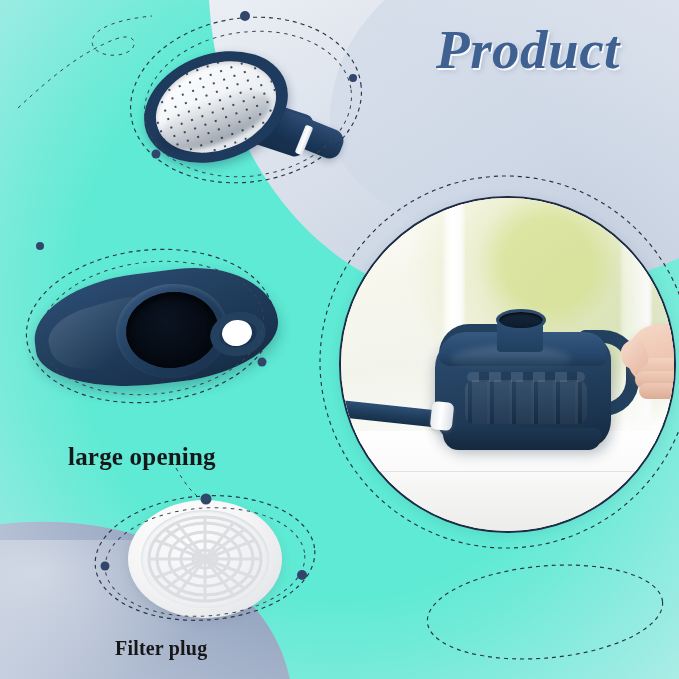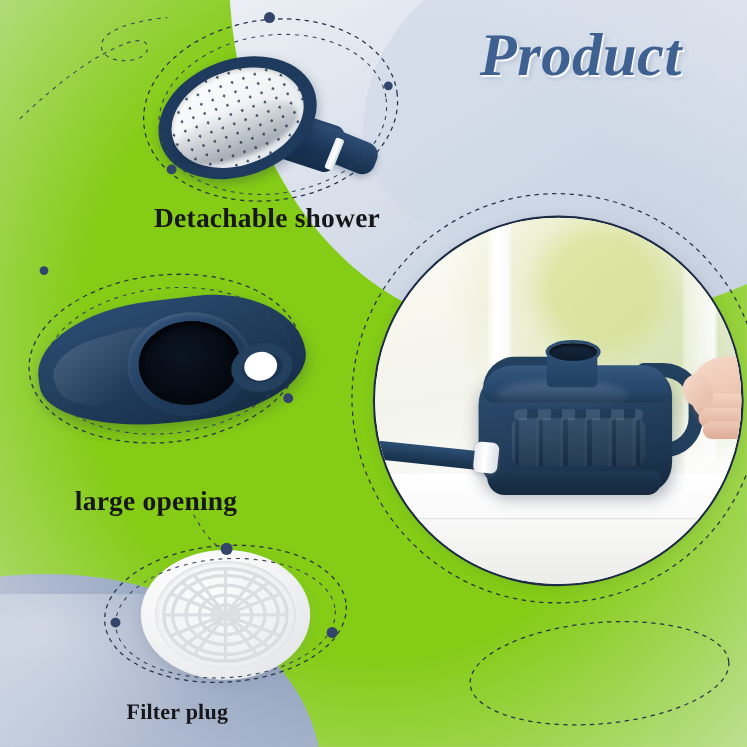--- a/index.html
+++ b/index.html
@@ -2,21 +2,21 @@
 <html><head>
 <meta charset="utf-8">
 <style>
   html,body{margin:0;padding:0;}
   body{
     width:679px;height:679px;overflow:hidden;
     font-family:"Liberation Serif", serif;
     background:#ffffff;
     position:relative;
   }
-  #stage{position:relative;width:679px;height:679px;overflow:hidden;background:#84cc16;}
+  #stage{position:relative;width:679px;height:679px;overflow:hidden;background:#5eead4;}
 
   
   .bg-layer{position:absolute;inset:0;pointer-events:none;}
 
   
   .bg-topright{
     position:absolute; left:215px; top:-150px; width:620px; height:450px;
     background:linear-gradient(155deg,#f4f6f9 0%, #dfe5ee 38%, #c9d3e2 72%, #bcc8da 100%);
     border-radius:0 0 58% 42% / 0 0 46% 70%;
     transform:rotate(-4deg);
@@ -426,17 +426,16 @@
     <path class="dash2" d="M176,468 C186,486 196,498 205,500"></path>
     <circle class="dot" cx="206" cy="499" r="5.5"></circle>
     <circle class="dot" cx="302" cy="575" r="5"></circle>
     <circle class="dot" cx="105" cy="566" r="4.5"></circle>
 
     <circle class="dash" cx="506" cy="362" r="186"></circle>
 
     <ellipse class="dash" cx="545" cy="612" rx="118" ry="46" transform="rotate(-5 545 612)"></ellipse>
   </svg>
 
-  <div class="caption" id="cap-shower">Detachable shower</div>
   <div class="caption" id="cap-opening">large opening</div>
   <div class="caption" id="cap-filter">Filter plug</div>
 
 </div>
 
 </body></html>

